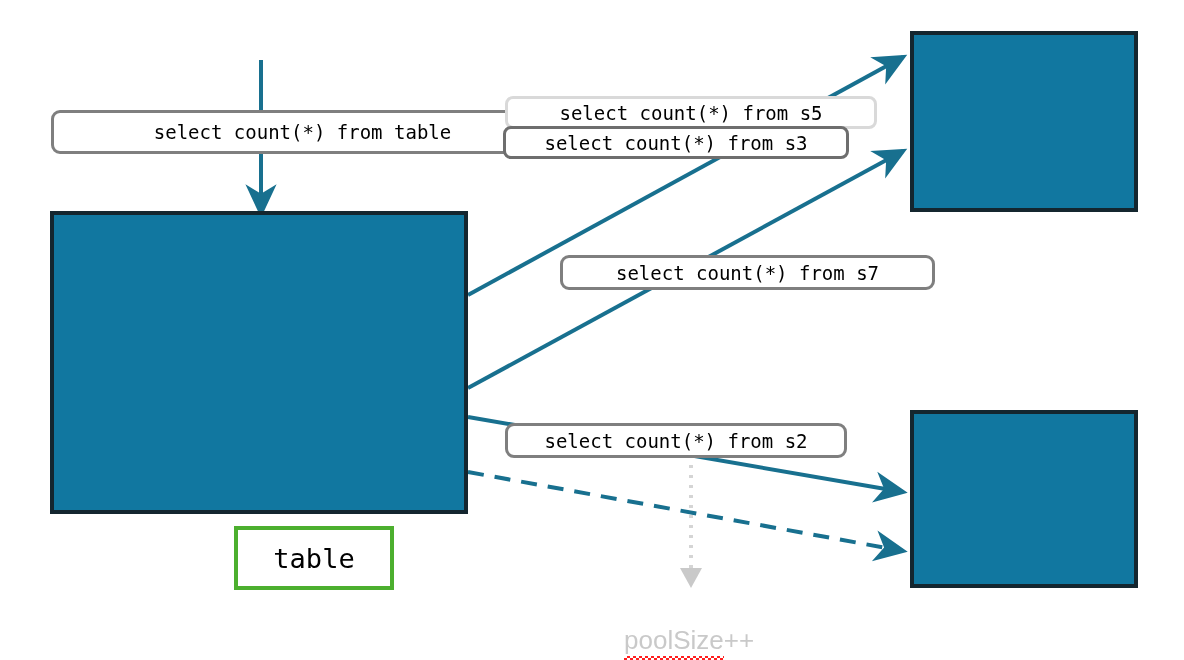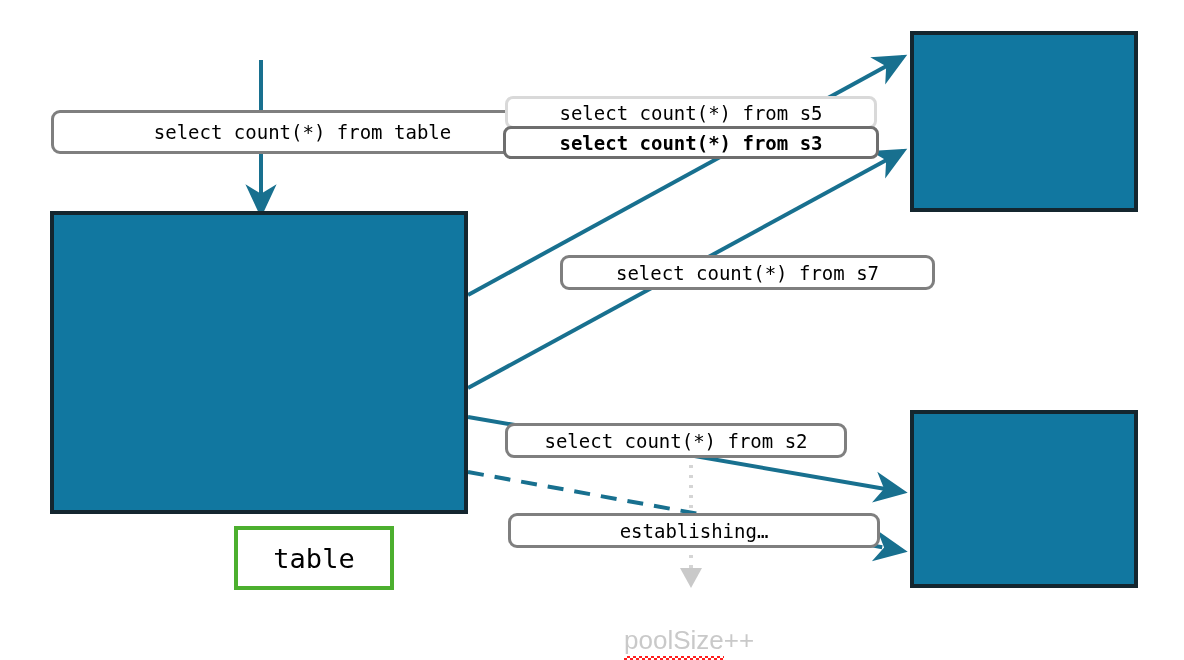--- a/index.html
+++ b/index.html
@@ -84,24 +84,23 @@
   #label-table {
     left: 51px; top: 110px; width: 503px; height: 44px;
     border-color: #7F7F7F;
   }
   #label-s5 {
     left: 505px; top: 96px; width: 372px; height: 33px;
     border-color: #D9D9D9; border-radius: 8px;
     z-index: 4;
   }
   #label-s3 {
-    left: 503px; top: 126px; width: 376px; height: 33px;
+    left: 503px; top: 126px; width: 346px; height: 33px;
     border-color: #6E6E6E; border-radius: 8px;
     z-index: 5;
-    font-weight: bold;
   }
   #label-s7 {
     left: 560px; top: 255px; width: 375px; height: 35px;
   }
   #label-s2 {
     left: 505px; top: 423px; width: 342px; height: 35px;
   }
   #label-establishing {
     left: 508px; top: 513px; width: 372px; height: 35px;
   }
@@ -209,19 +208,16 @@
   </div>
 
   <div class="label" id="label-s7">
     <span>select count(*) from s7</span>
   </div>
 
   <div class="label" id="label-s2">
     <span>select count(*) from s2</span>
   </div>
 
-  <div class="label" id="label-establishing">
-    <span>establishing…</span>
-  </div>
 
   <div id="poolsize"><span class="squiggle">poolSize</span><span>++</span></div>
 
 </div>
 
 </body></html>

